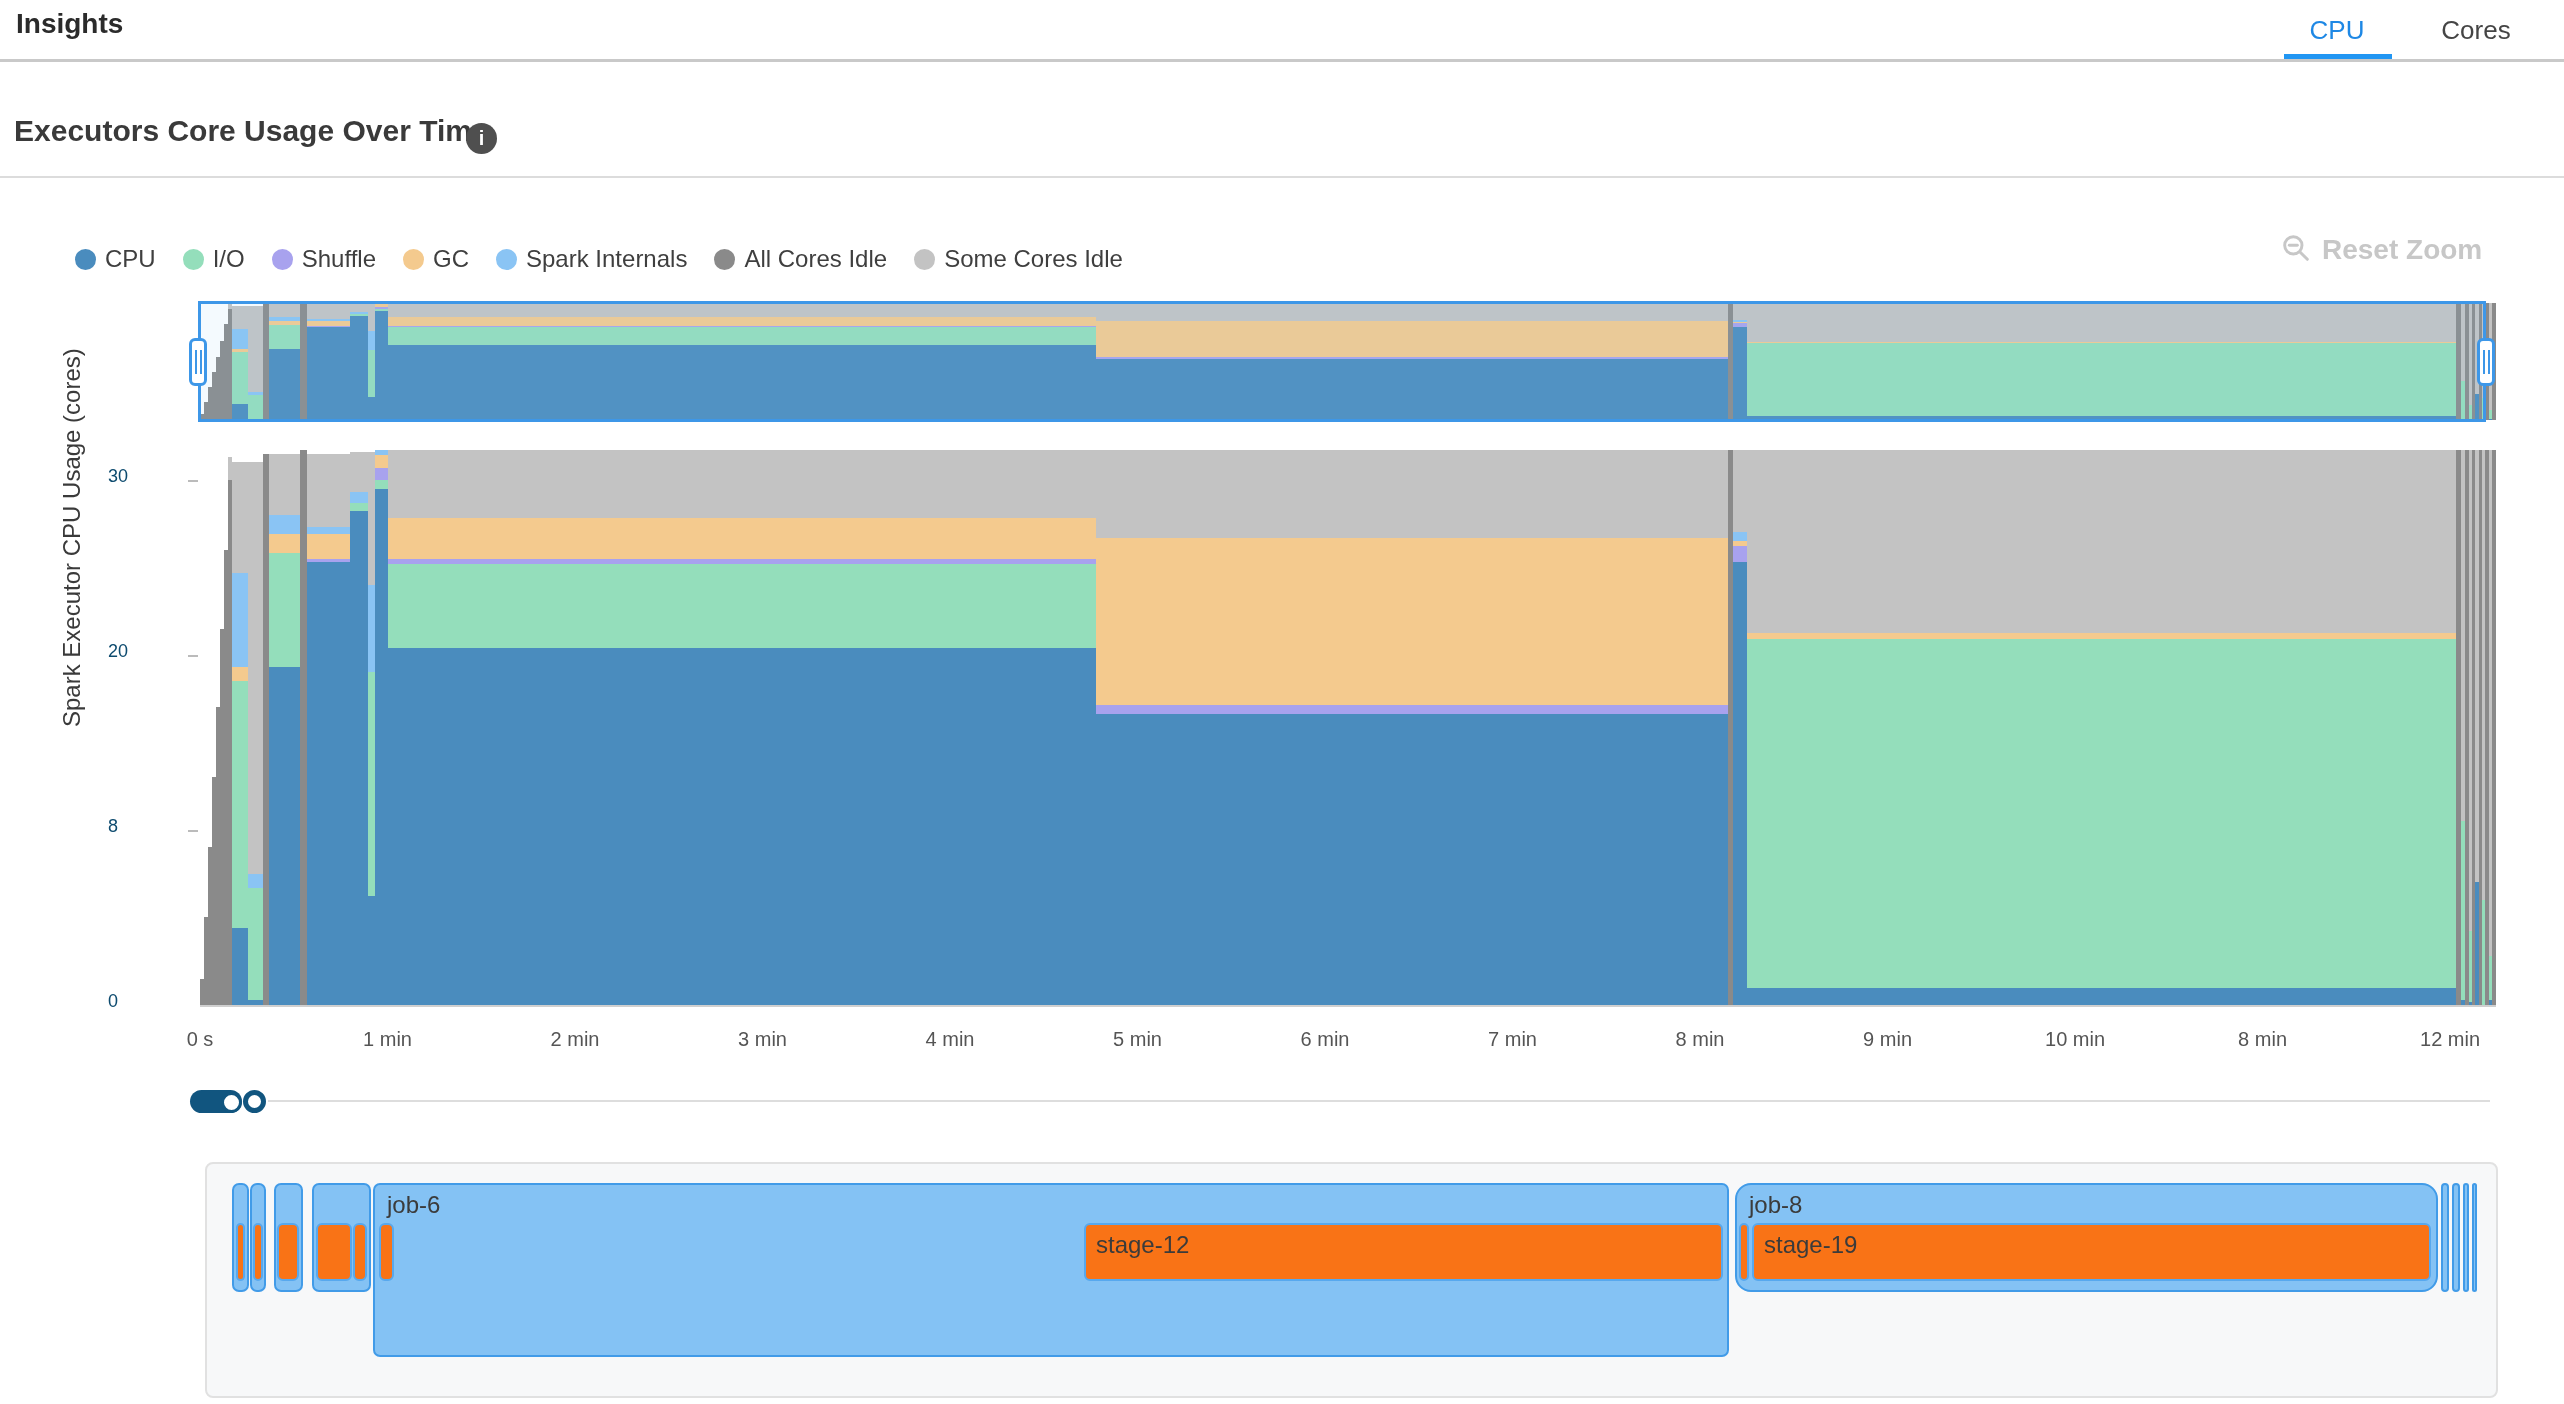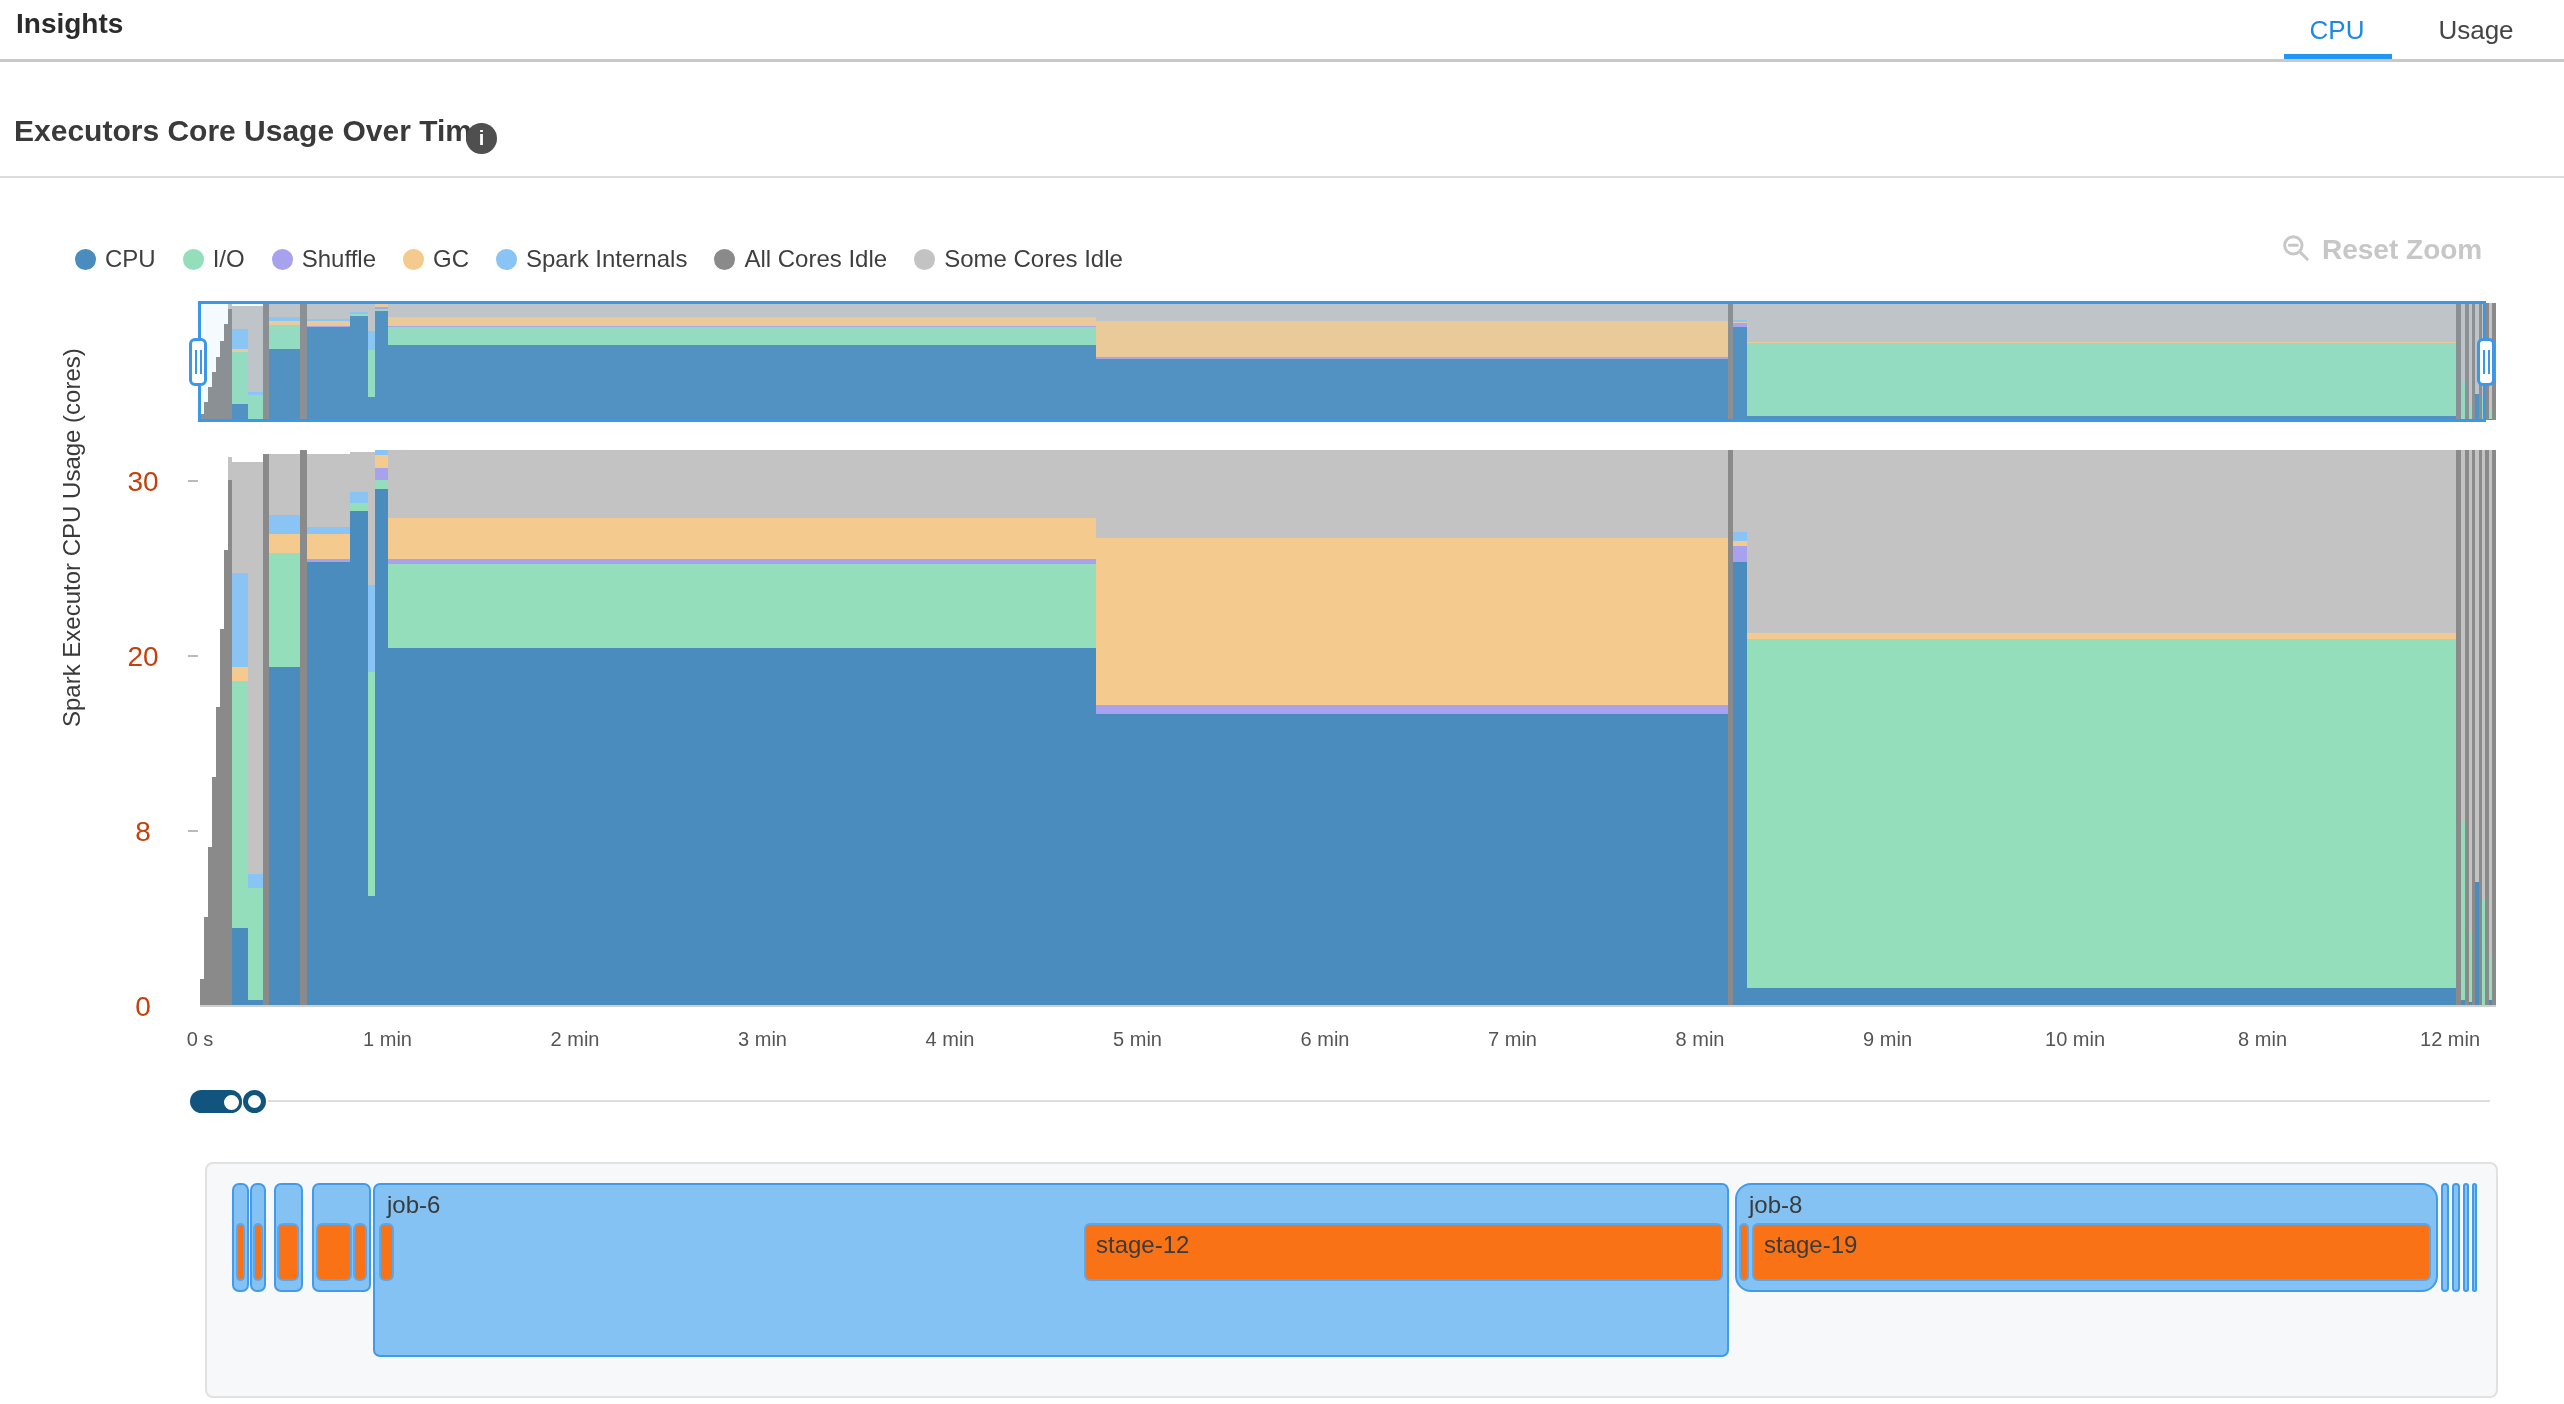--- a/index.html
+++ b/index.html
@@ -35,21 +35,21 @@
                 justify-content:center;gap:3px;cursor:ew-resize;}
   .brush-handle i{display:block;width:2px;height:24px;background:#3D97E8;}
   #brush-handle-left{left:189px;}
   #brush-handle-right{left:2477px;}
   
   #main-plot{left:200px;top:450px;width:2296px;height:555px;overflow:hidden;}
   #baseline{left:200px;top:1005px;width:2296px;height:2px;background:#cfcfcf;}
   .layer{position:absolute;}
   #ylabel{left:58px;top:727px;width:0;height:0;font-size:24px;color:#3a3a3a;white-space:nowrap;
           transform:rotate(-90deg) translate(-50%,-50%);transform-origin:0 0;}
-  .ytick-label{position:absolute;right:2386px;width:70px;text-align:center;font-size:28px;color:#c2410c;}
+  .ytick-label{position:absolute;right:2386px;width:70px;text-align:left;font-size:18px;color:#0c4a6e;}
   .ytick-mark{position:absolute;left:188px;width:10px;height:2px;background:#bbb;}
   .xtick-label{position:absolute;top:1028px;font-size:20px;color:#555;transform:translateX(-50%);white-space:nowrap;}
   
   #toggle{left:190px;top:1090px;width:52px;height:23px;border-radius:12px;background:#11557F;cursor:pointer;}
   #toggle-knob{left:221px;top:1092px;width:15px;height:15px;background:#fff;border:3px solid #11557F;
                border-radius:50%;box-sizing:content-box;}
   #toggle-ring{left:243px;top:1090px;width:13px;height:13px;background:#fff;border:5px solid #11557F;
                border-radius:50%;cursor:pointer;}
   #toggle-line{left:268px;top:1100px;width:2222px;height:2px;background:#ddd;}
   
@@ -62,21 +62,21 @@
              box-sizing:border-box;cursor:pointer;}
   .stage-label{position:absolute;left:10px;top:6px;font-size:24px;color:#3b3b3b;}
 </style>
 </head>
 <body>
 
 <div id="canvas">
 
   <div class="abs" id="page-title">Insights</div>
   <div class="abs tab" id="tab-cpu">CPU</div>
-  <div class="abs tab" id="tab-memory">Usage</div>
+  <div class="abs tab" id="tab-memory">Cores</div>
   <div class="abs" id="tab-underline"></div>
   <div class="abs" id="header-divider"></div>
 
   <div class="abs" id="section-title">Executors Core Usage Over Time</div>
   <div class="abs" id="info-icon">i</div>
   <div class="abs" id="section-divider"></div>
 
   <div class="abs" id="legend-row">
       <div class="legend-item">
         <span class="legend-dot" style="background: rgb(74, 140, 190);"></span>

